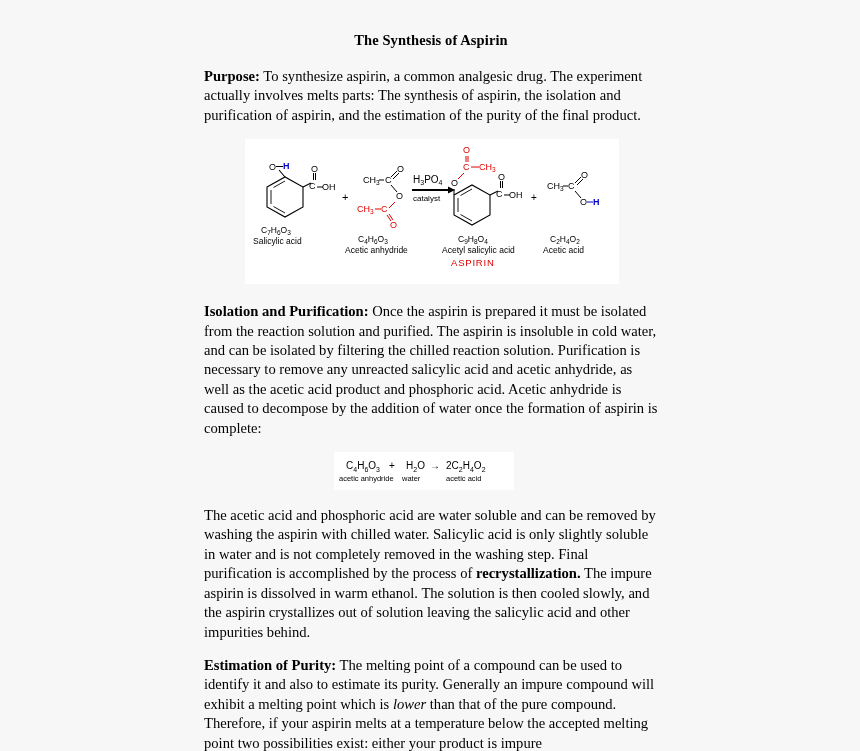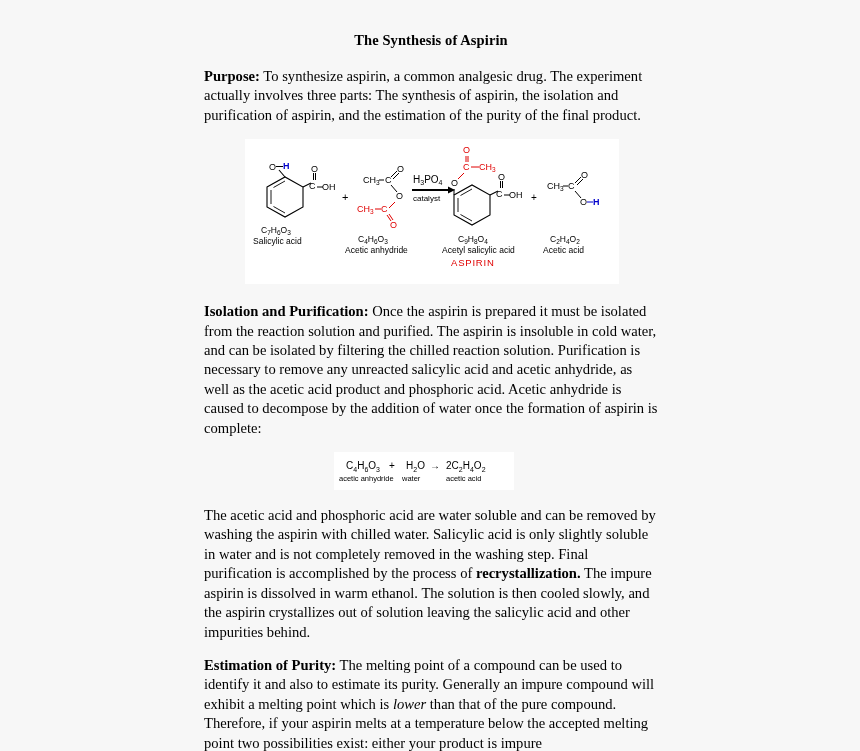--- a/index.html
+++ b/index.html
@@ -76,21 +76,21 @@
   }
 </style>
 </head>
 <body>
 
 <div class="page">
   <div class="content">
 
     <div class="doc-title">The Synthesis of Aspirin</div>
 
-    <p class="para"><span class="lead">Purpose:</span><span> To synthesize aspirin, a common analgesic drug. The experiment actually involves three parts: The synthesis of aspirin, the isolation and purification of aspirin, and the estimation of the purity of the final product.</span></p>
+    <p class="para"><span class="lead">Purpose:</span><span> To synthesize aspirin, a common analgesic drug. The experiment actually involves melts parts: The synthesis of aspirin, the isolation and purification of aspirin, and the estimation of the purity of the final product.</span></p>
 
 
     <div class="figure-main">
       <svg width="374" height="145" viewBox="0 0 374 145">
         <g font-family="Liberation Sans, sans-serif" font-size="9" fill="#000">
 
           <g>
 
             <polygon points="22,48 40,38 58,48 58,68 40,78 22,68" fill="none" stroke="#000" stroke-width="1.1"></polygon>
             <line x1="26" y1="51" x2="26" y2="65" stroke="#000" stroke-width="0.9"></line>

